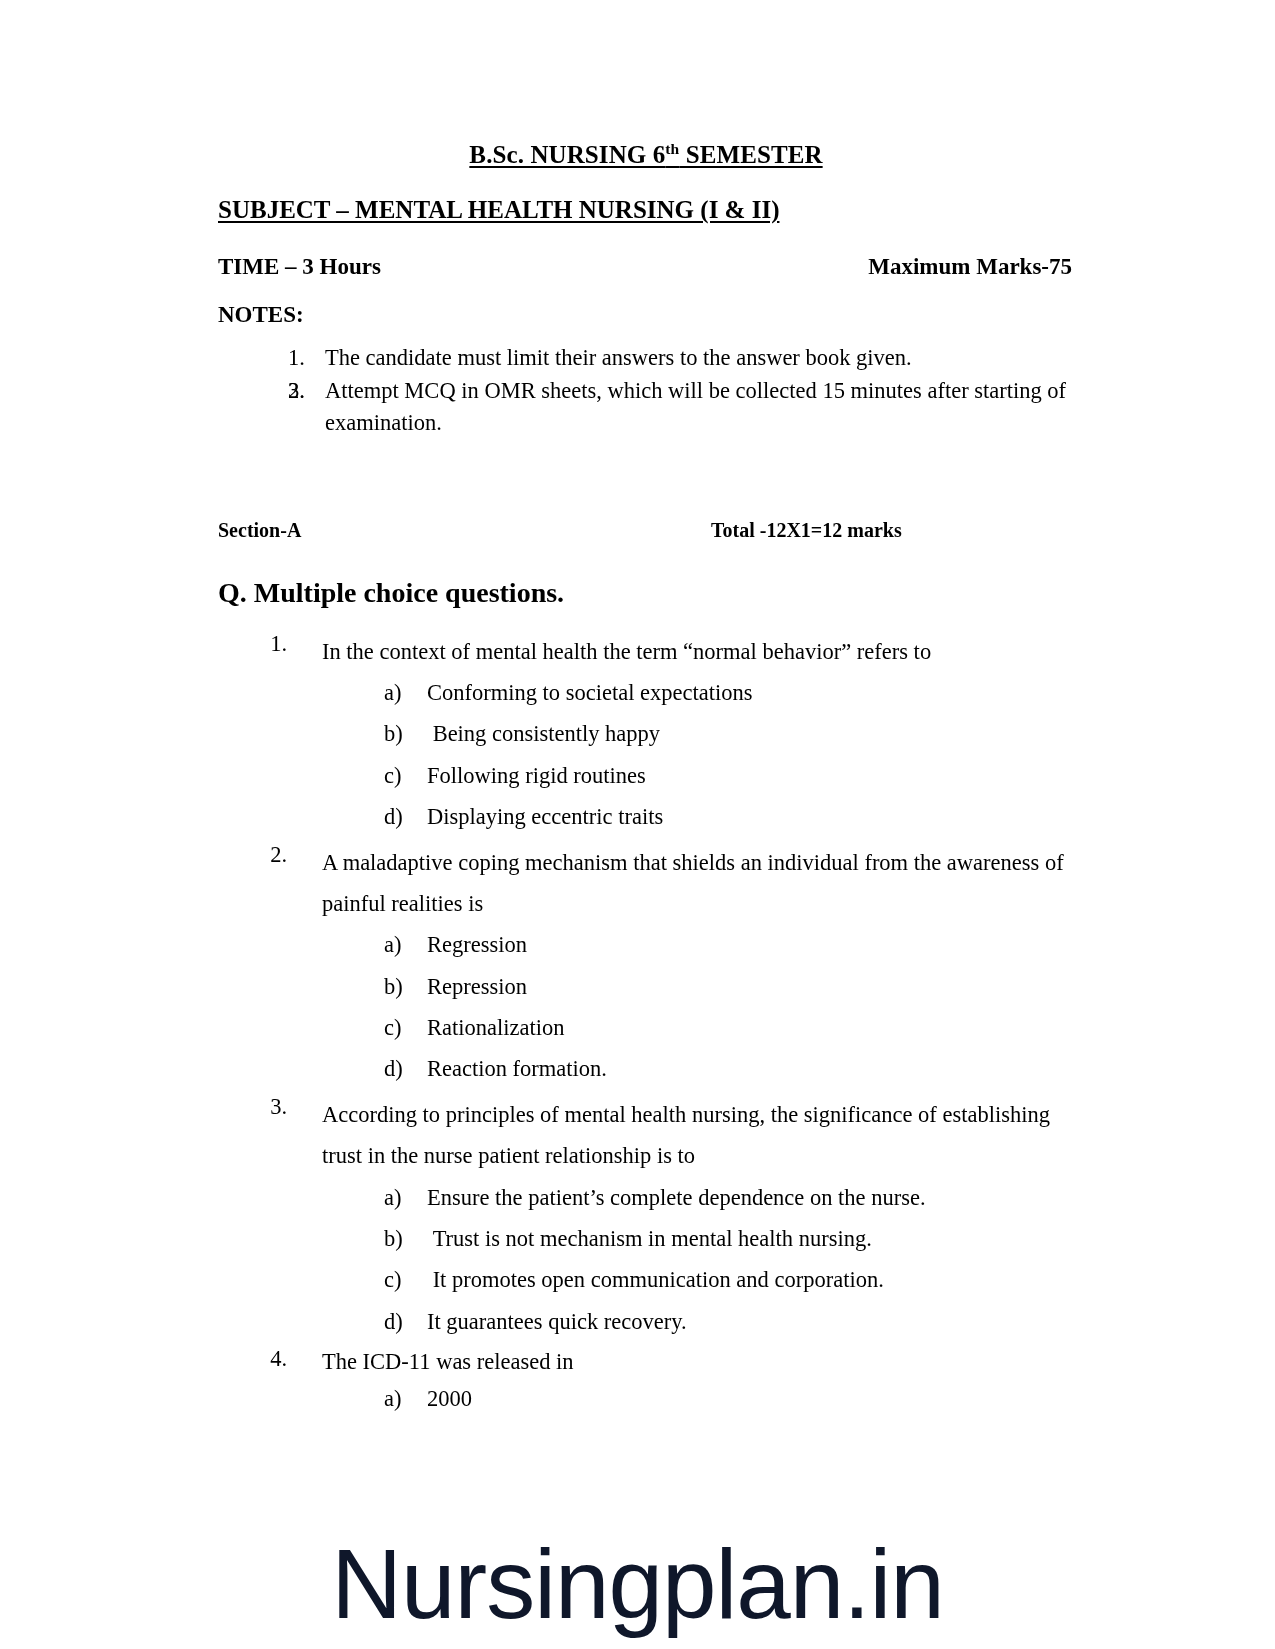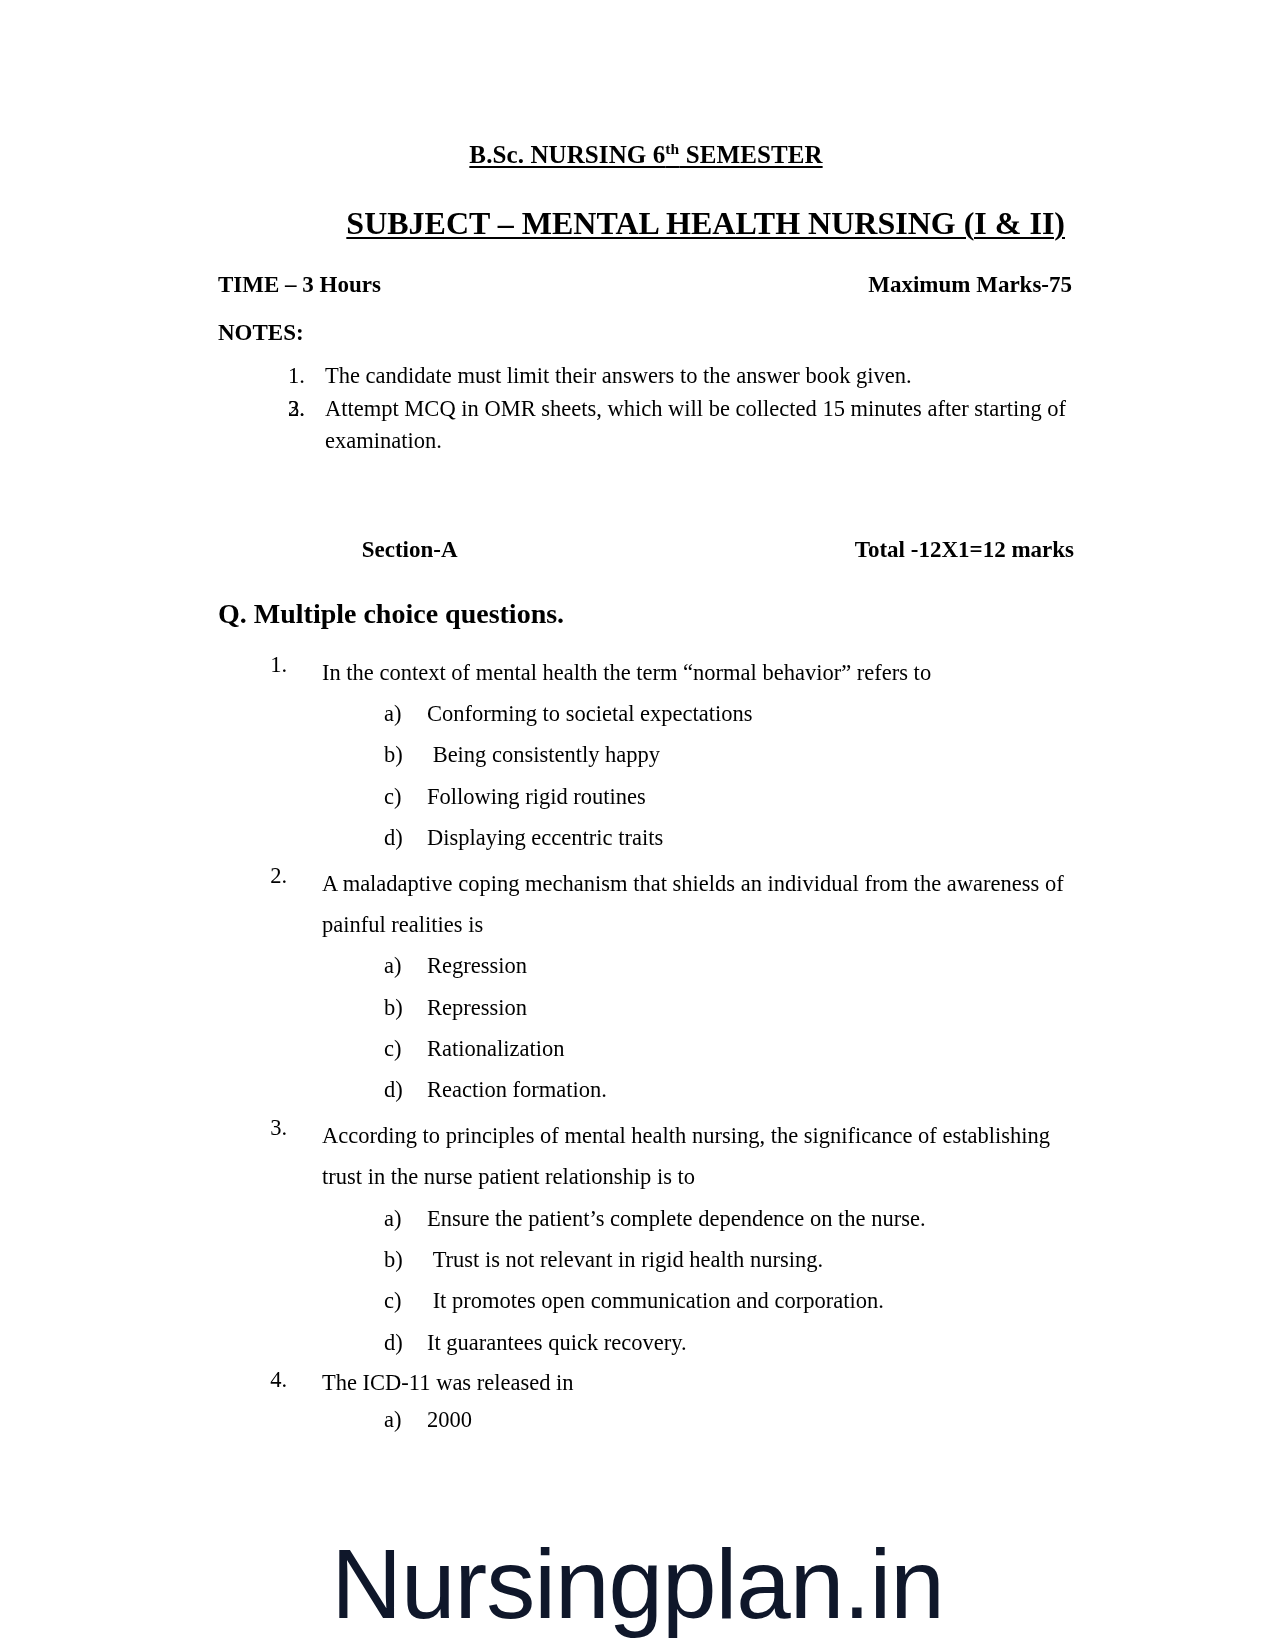--- a/index.html
+++ b/index.html
@@ -38,24 +38,24 @@
     text-decoration: underline;
     text-underline-offset: 3px;
     text-decoration-thickness: 2.2px;
   }
   .doc-title sup {
     font-size: 0.62em;
     vertical-align: super;
     line-height: 0;
   }
   .doc-subtitle {
-    text-align: right;
-    font-weight: bold;
-    font-size: 32px;
-    margin: 9px;
+    text-align: left;
+    font-weight: bold;
+    font-size: 25px;
+    margin: 0;
     padding-top: 26px;
   }
   .doc-subtitle .u {
     text-decoration: underline;
     text-underline-offset: 3px;
     text-decoration-thickness: 2.2px;
   }
 
   
   .meta-row {
@@ -94,23 +94,22 @@
     left: 0;
     top: 0;
     width: 30px;
     text-align: left;
   }
 
   
   .section-row {
     display: flex;
     font-weight: bold;
-    font-size: 23px;
+    font-size: 20px;
     margin-top: 80px;
-    justify-content: flex-end;
   }
   .section-row .left  { width: 493px; }
   .section-row .right { white-space: nowrap; }
 
   .mcq-heading {
     font-weight: bold;
     font-size: 28px;
     margin-top: 35px;
   }
 
@@ -235,21 +234,21 @@
           <li><span class="o-marker">c)</span><span>Rationalization</span></li>
           <li><span class="o-marker">d)</span><span>Reaction formation.</span></li>
         </ul>
       </li>
 
       <li>
         <span class="q-marker">3.</span>
         <span class="q-text">According to principles of mental health nursing, the significance of establishing trust in the nurse patient relationship is to</span>
         <ul class="opts">
           <li><span class="o-marker">a)</span><span>Ensure the patient’s complete dependence on the nurse.</span></li>
-          <li><span class="o-marker">b)</span><span> Trust is not relevant in rigid health nursing.</span></li>
+          <li><span class="o-marker">b)</span><span> Trust is not mechanism in mental health nursing.</span></li>
           <li><span class="o-marker">c)</span><span> It promotes open communication and corporation.</span></li>
           <li><span class="o-marker">d)</span><span>It guarantees quick recovery.</span></li>
         </ul>
       </li>
 
       <li class="tight">
         <span class="q-marker">4.</span>
         <span class="q-text">The ICD-11 was released in</span>
         <ul class="opts">
           <li><span class="o-marker">a)</span><span>2000</span></li>

